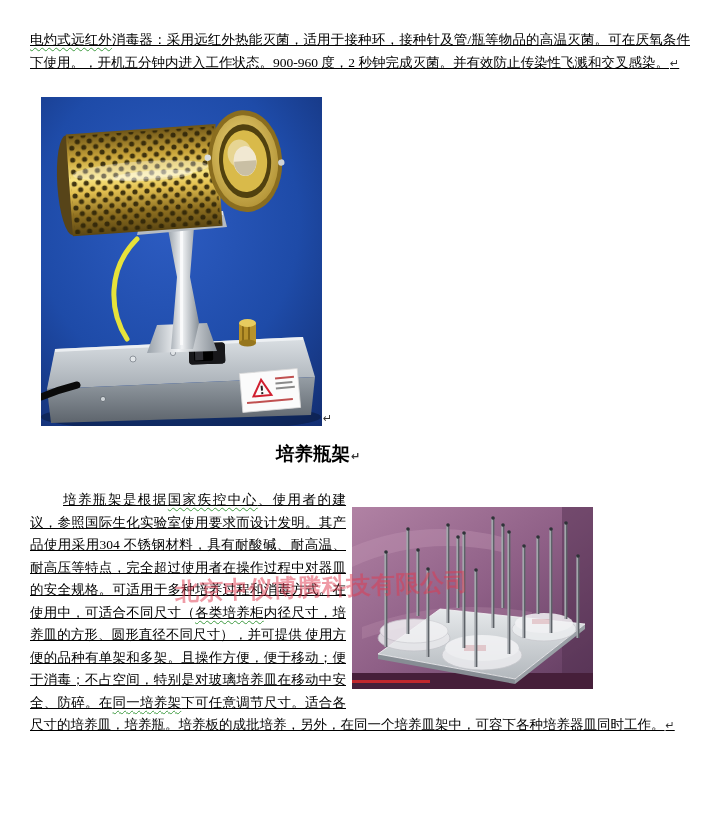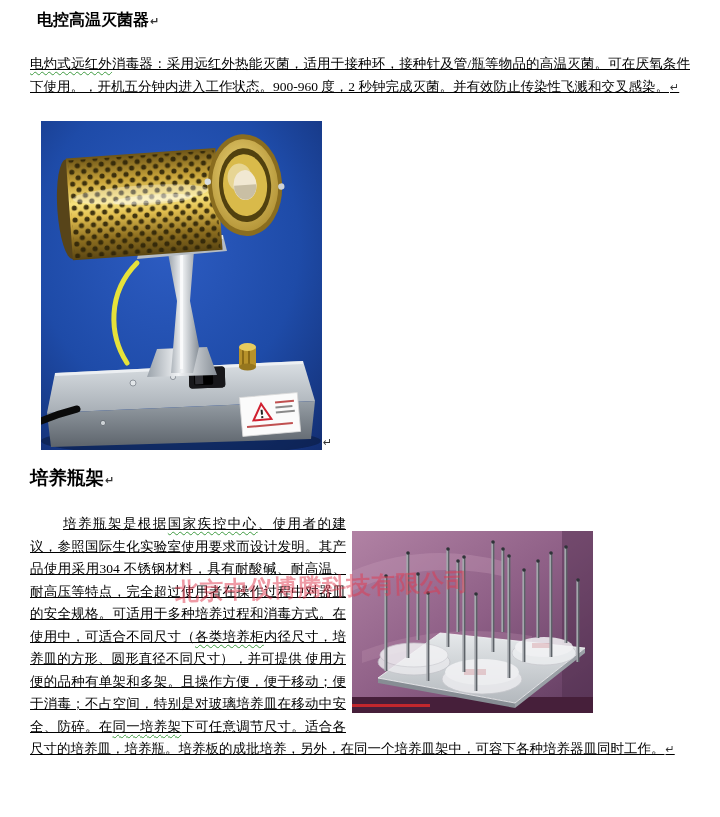--- a/index.html
+++ b/index.html
@@ -2,21 +2,21 @@
 <html style="--c-watermark: #e03a50; --c-squiggle: #3f9b41;"><head>
 <meta charset="utf-8">
 <style>
   html,body { margin:0; padding:0; background:#fff; }
   .page {
     position:relative; width:720px; height:817px; box-sizing:border-box;
     padding:8px 30px 0 30px; background:#fff; overflow:hidden;
     font-family:"Liberation Serif","DejaVu Serif",serif; color:#000;
   }
   .title1 { font-size:16px; font-weight:bold; margin:2px 0 0 7px; line-height:20px; }
-  .title2 { font-size:18.5px; font-weight:bold; text-align:left; margin:16px 84px 0 0; line-height:24px; }
+  .title2 { font-size:18.5px; font-weight:bold; text-align:center; margin:16px 84px 0 0; line-height:24px; }
   .body-para { font-size:13.5px; line-height:22.5px; margin:21px 0 0 0; text-align:justify;text-decoration:underline; }
   .para2 { margin-top:20px; text-indent:33px; }
   .squiggle {
     text-decoration-line:underline; text-decoration-style:wavy;
     text-decoration-color:var(--c-squiggle,#3f9b41); text-decoration-thickness:1px;
     text-underline-offset:3px;
   }
   .pilcrow { font-family:"DejaVu Sans",sans-serif; font-size:11px; color:#333; padding-left:1px; }
   .figure1 { margin:22px 0 0 11px; font-size:12px; }
   .figure1 svg { display:inline-block; vertical-align:bottom; }
@@ -29,21 +29,20 @@
     font-size:24px; font-weight:bold; letter-spacing:0.5px;
     color:var(--c-watermark,#e03a50); opacity:0.5;
     transform:rotate(-2deg); transform-origin:left center;
   }
 </style>
 </head>
 <body>
 
 <div class="page">
 
-  <h1 class="title1"><span>电控高温灭菌器</span><span class="pilcrow">↵</span></h1>
 
   <p class="body-para"><span class="squiggle">电灼式远红外</span><span>消毒器：采用远红外热能灭菌，适用于接种环，接种针及管/瓶等物品的高温灭菌。可在厌氧条件下使用。，开机五分钟内进入工作状态。900-960 度，2 秒钟完成灭菌。并有效防止传染性飞溅和交叉感染。</span><span class="pilcrow">↵</span></p>
 
   <div class="figure1">
     <svg width="281" height="329" viewBox="0 0 281 329" aria-hidden="true">
       <defs>
         <radialGradient id="bgBlue" cx="45%" cy="38%" r="85%">
           <stop offset="0" stop-color="#2d5cc2"></stop>
             <stop offset="0.55" stop-color="#1e4ba8"></stop>
             <stop offset="1" stop-color="#122c6e"></stop>

